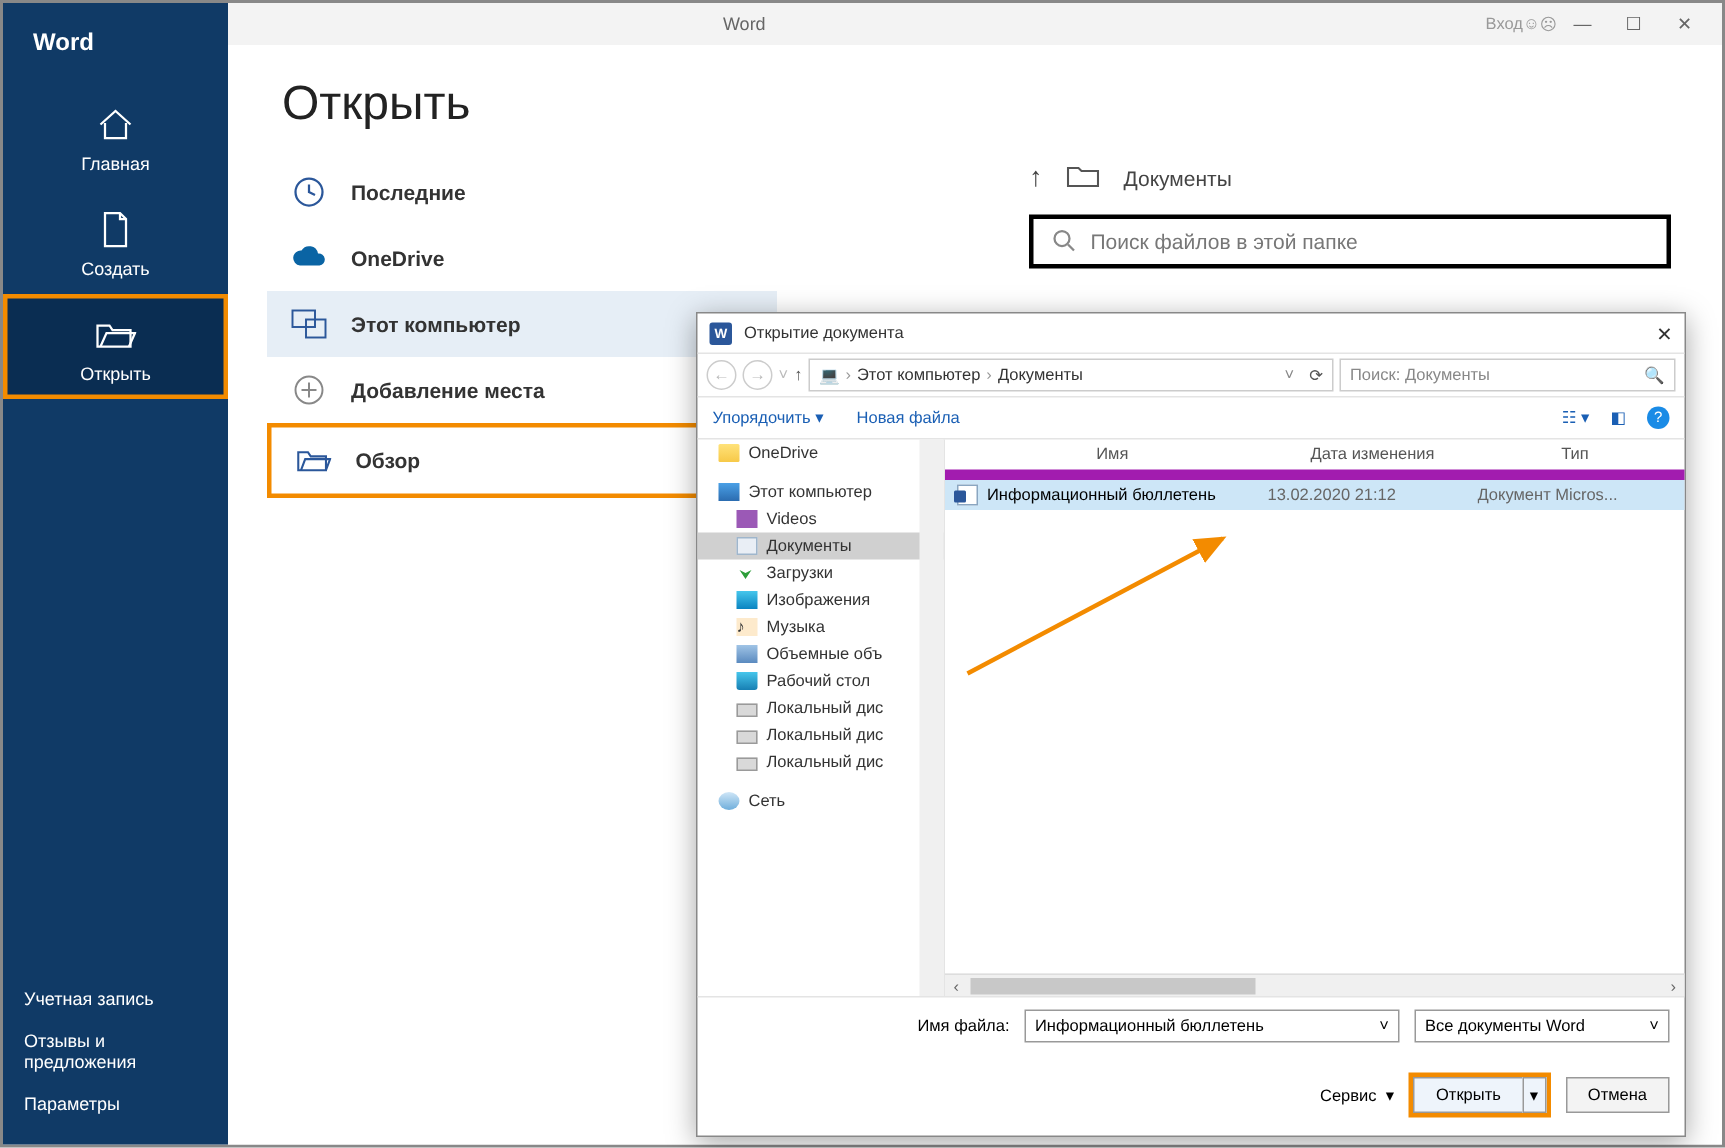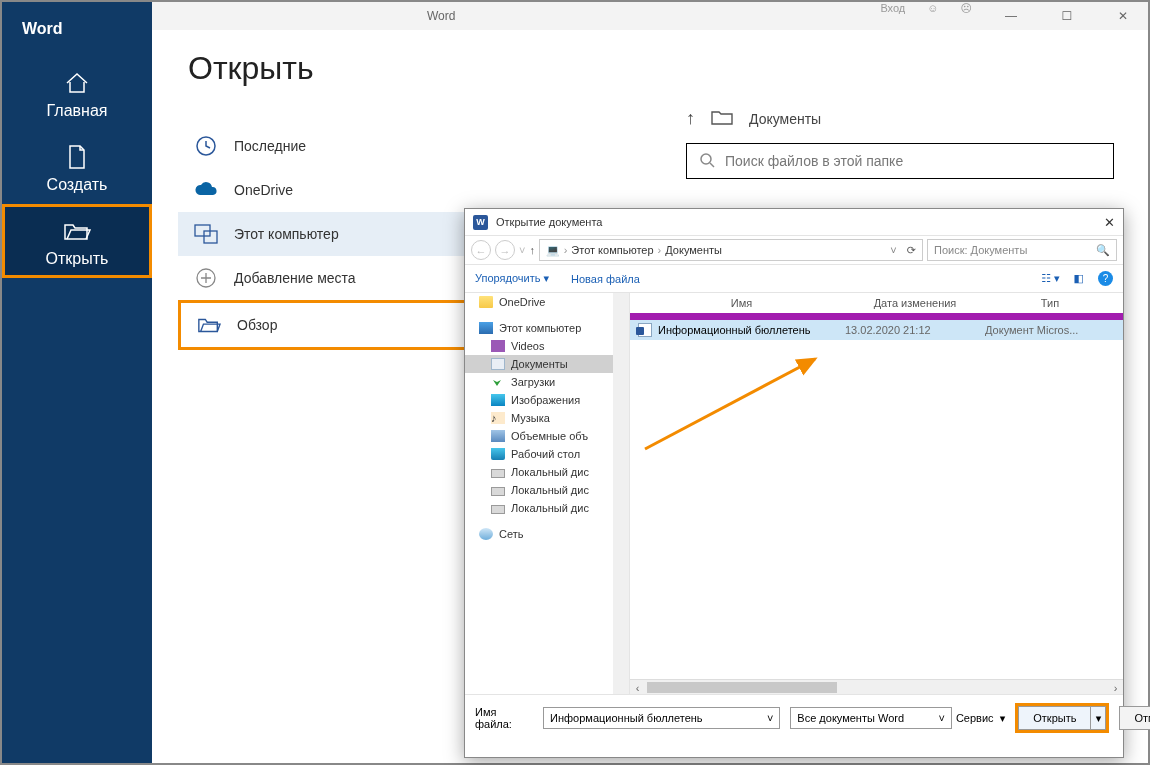--- a/index.html
+++ b/index.html
@@ -2,59 +2,59 @@
 <html><head>
 <meta charset="utf-8">
 <style>
 * { margin:0; padding:0; box-sizing:border-box; font-family:"Segoe UI",Arial,sans-serif; }
 body { background:#888; width:1150px; height:765px; overflow:hidden; position:relative; }
 .app { position:absolute; top:2px; left:2px; width:1146px; height:761px; background:#fff; }
 
 
 .titlebar { height:28px; background:#f3f3f3; display:flex; align-items:center; font-size:12px; color:#666; }
 .titlebar .title-center { flex:1; text-align:center; }
-.titlebar .right { display:flex; align-items:flex-start; gap:22px; padding-right:8px; }
+.titlebar .right { display:flex; align-items:center; gap:0; padding-right:8px; }
 .titlebar .right span { color:#999; font-size:11px; }
 .titlebar .emo { font-size:14px; color:#bbb; }
 .win-btn { width:34px; height:28px; display:flex; align-items:center; justify-content:center; color:#666; }
 
 
 .nav { position:absolute; left:0; top:0; bottom:0; width:150px; background:#103a66; color:#fff; display:flex; flex-direction:column; }
 .brand { padding:18px 20px; font-size:16px; font-weight:600; }
-.nav-item { display:flex; flex-direction:column; align-items:center; justify-content:center; gap:6px; padding:14px 0 10px; font-size:16px; cursor:pointer; }
+.nav-item { display:flex; flex-direction:column; align-items:center; justify-content:center; gap:6px; padding:14px 0 10px; font-size:12px; cursor:pointer; }
 .nav-item.active { background:#0a2d52; outline:3px solid #f38b00; outline-offset:-3px; }
 .nav-icon { width:28px; height:26px; display:flex; align-items:center; justify-content:center; }
 .nav-bottom { margin-top:auto; padding:6px 14px 20px; display:flex; flex-direction:column; gap:14px; font-size:12px; }
 
 
 .body { position:absolute; left:150px; right:0; top:28px; bottom:0; background:#fff; }
 .page-title { font-size:32px; font-weight:300; color:#222; padding:20px 0 18px 36px; }
 
 
-.sources { position:absolute; left:26px; top:94px; width:340px; }
+.sources { position:absolute; left:26px; top:76px; width:340px;font-weight:bold; }
 .src { display:flex; align-items:center; gap:16px; padding:10px 16px; font-size:14px; color:#333; cursor:pointer; }
 .src.active { background:#e6eef6; }
 .src.highlight { border:3px solid #f38b00; }
 .src-icon { width:24px; height:24px; display:flex; align-items:center; justify-content:center; color:#2b579a; flex:none; }
 
 
 .right-pane { position:absolute; left:500px; right:34px; top:78px; }
 .bc { display:flex; align-items:center; gap:16px; color:#444; font-size:14px; margin-bottom:14px; padding-left:34px; }
-.searchbox { height:36px; border:1px solid #000000; display:flex; align-items:center; gap:10px; padding:0 12px; margin-left:34px; color:#777; font-size:14px; }
+.searchbox { height:36px; border:3px solid #000000; display:flex; align-items:center; gap:10px; padding:0 12px; margin-left:34px; color:#777; font-size:14px; }
 
 
 .dialog { position:absolute; left:462px; top:206px; width:660px; height:550px; background:#fff; border:1px solid #888; box-shadow:0 4px 18px rgba(0,0,0,.35); display:flex; flex-direction:column; }
 .dlg-title { height:26px; display:flex; align-items:center; gap:8px; padding:0 8px; font-size:11px; color:#333; }
 .dlg-title .x { margin-left:auto; font-size:13px; }
 .word-badge { width:15px; height:15px; background:#2b579a; border-radius:2px; color:#fff; font-size:9px; font-weight:bold; display:flex; align-items:center; justify-content:center; }
 .addrbar { height:30px; border-top:1px solid #e4e4e4; border-bottom:1px solid #e4e4e4; display:flex; align-items:center; padding:0 6px; font-size:11px; gap:4px; }
 .navbtn { width:20px; height:20px; border-radius:50%; border:1px solid #ccc; display:flex; align-items:center; justify-content:center; color:#bbb; }
 .path { flex:1; border:1px solid #ccc; height:22px; display:flex; align-items:center; padding:0 6px; gap:4px; color:#333; overflow:hidden; }
 .path .sep { color:#999; }
-.dlgsearch { width:190px; border:1px solid #ccc; height:22px; display:flex; align-items:center; justify-content:space-between; padding:0 6px; color:#888; }
+.dlgsearch { width:224px; border:1px solid #ccc; height:22px; display:flex; align-items:center; justify-content:space-between; padding:0 6px; color:#888; }
 .toolbar { height:28px; display:flex; align-items:center; padding:0 10px; font-size:11px; gap:22px; border-bottom:1px solid #e4e4e4; }
 .toolbar .t-item { color:#1a5fb4; }
 .toolbar .right-tools { margin-left:auto; display:flex; gap:14px; align-items:center; color:#1a5fb4; }
 .help-circle { width:15px; height:15px; border-radius:50%; background:#1a8be6; color:#fff; font-size:10px; display:flex; align-items:center; justify-content:center; }
 
 .dlg-body { flex:1; display:flex; min-height:0; }
 .tree { width:165px; border-right:1px solid #e4e4e4; overflow:auto; font-size:11px; color:#333; position:relative; }
 .tree-scroll { position:absolute; right:0; top:0; bottom:0; width:16px; background:#f0f0f0; }
 .tree-item { display:flex; align-items:center; gap:6px; padding:3px 0 3px 14px; white-space:nowrap; }
 .tree-item.l1 { padding-left:26px; }
@@ -79,21 +79,21 @@
 .row .c1{flex:1.4; display:flex; align-items:center; gap:6px;} .row .c2{width:140px; color:#666;} .row .c3{width:130px; color:#666; white-space:nowrap; overflow:hidden; text-overflow:ellipsis;}
 .row.sel { background:#cde6f7; }
 .fi-folder{ width:14px; height:11px; background:linear-gradient(#ffe27a,#f7c948); border-radius:1px; display:inline-block; }
 .fi-docx{ width:14px; height:14px; background:#fff; border:1px solid #8aa6c1; position:relative; display:inline-block; }
 .fi-docx::before{content:""; position:absolute; left:-3px; top:3px; width:8px; height:8px; background:#2b579a; border-radius:1px;}
 .files-scroll{ flex:1; position:relative; }
 .hscroll{ position:absolute; left:0; right:0; bottom:0; height:15px; background:#f0f0f0; border-top:1px solid #ddd; }
 .hscroll .thumb{ position:absolute; left:2px; top:2px; height:11px; width:190px; background:#c8c8c8; }
 .hscroll .arrow{ position:absolute; top:0; width:15px; height:15px; display:flex; align-items:center; justify-content:center; color:#666; }
 
-.dlg-footer{ border-top:1px solid #e4e4e4; padding:8px 10px 24px; font-size:11px; display:flex; flex-direction:row; gap:4px; }
+.dlg-footer{ border-top:1px solid #e4e4e4; padding:8px 10px 12px; font-size:11px; display:flex; flex-direction:column; gap:20px; }
 .footrow{ display:flex; align-items:center; gap:10px; justify-content:flex-end; }
 .sel-field{ border:1px solid #999; height:22px; padding:0 6px; display:flex; align-items:center; justify-content:space-between; }
 .btn{ height:24px; border:1px solid #999; background:#f3f3f3; padding:0 14px; display:flex; align-items:center; font-size:11px; cursor:pointer; }
 .btn-open{ display:flex; }
 .btn-open .main{ border:1px solid #999; border-right:0; height:24px; padding:0 14px; display:flex; align-items:center; background:#eef4fb; }
 .btn-open .dd{ border:1px solid #999; height:24px; width:16px; display:flex; align-items:center; justify-content:center; background:#eef4fb; }
 .open-wrap{ border:3px solid #f38b00; padding:0; }
 
 
 .anno-arrow{ position:absolute; pointer-events:none; }
@@ -138,20 +138,25 @@
     <div class="nav-item active">
       <span class="nav-icon">
         <svg width="28" height="22" viewBox="0 0 28 22" fill="none" stroke="#fff" stroke-width="1.5">
             <path d="M2 5 H10 L12 8 H24 V19 H2 Z"></path>
             <path d="M4 19 L8 10 H27 L23 19"></path>
           </svg>
       </span>
       <span>Открыть</span>
     </div>
 
+    <div class="nav-bottom">
+      <span>Учетная запись</span>
+      <span>Отзывы и предложения</span>
+      <span>Параметры</span>
+    </div>
   </div>
 
   <div class="body">
     <div class="page-title">Открыть</div>
 
     <div class="sources">
       <div class="src">
         <span class="src-icon">
             <svg width="22" height="22" viewBox="0 0 22 22" fill="none" stroke="#2b579a" stroke-width="1.5">
               <circle cx="11" cy="11" r="9"></circle>

